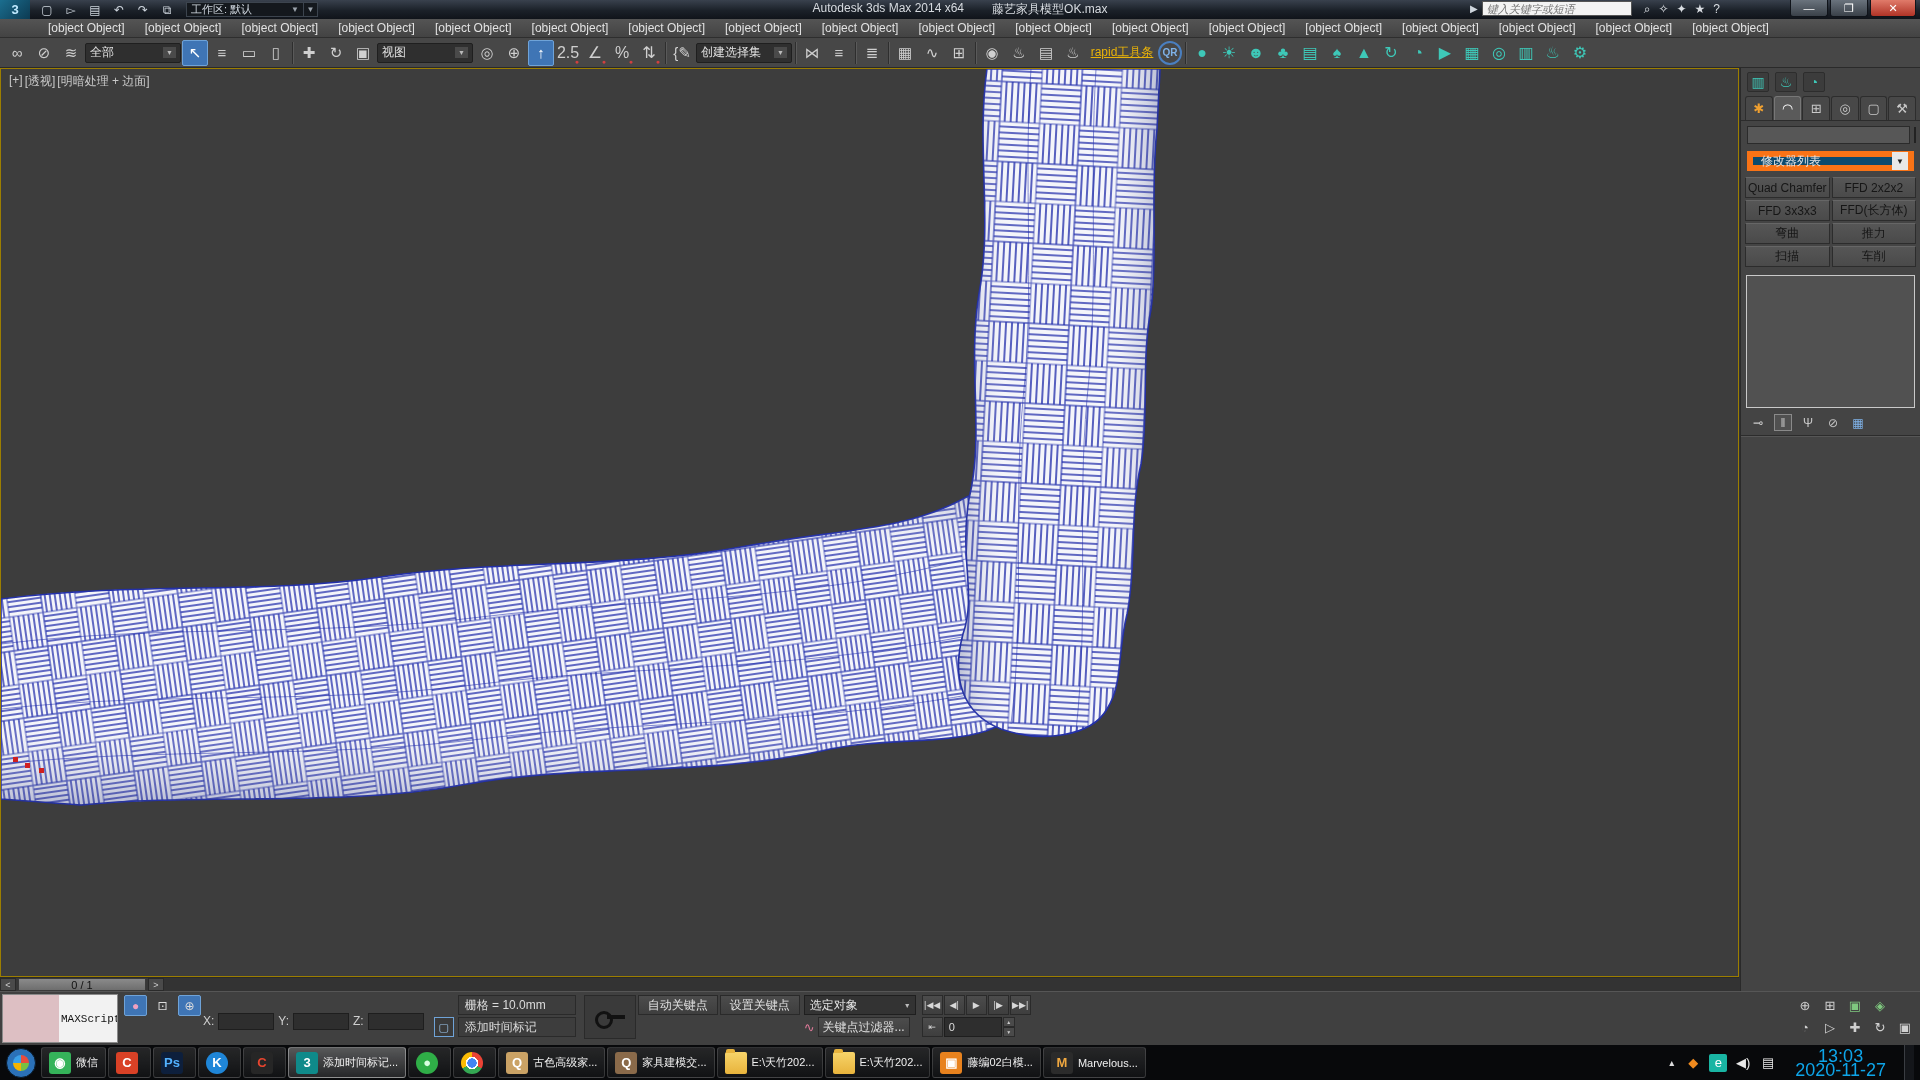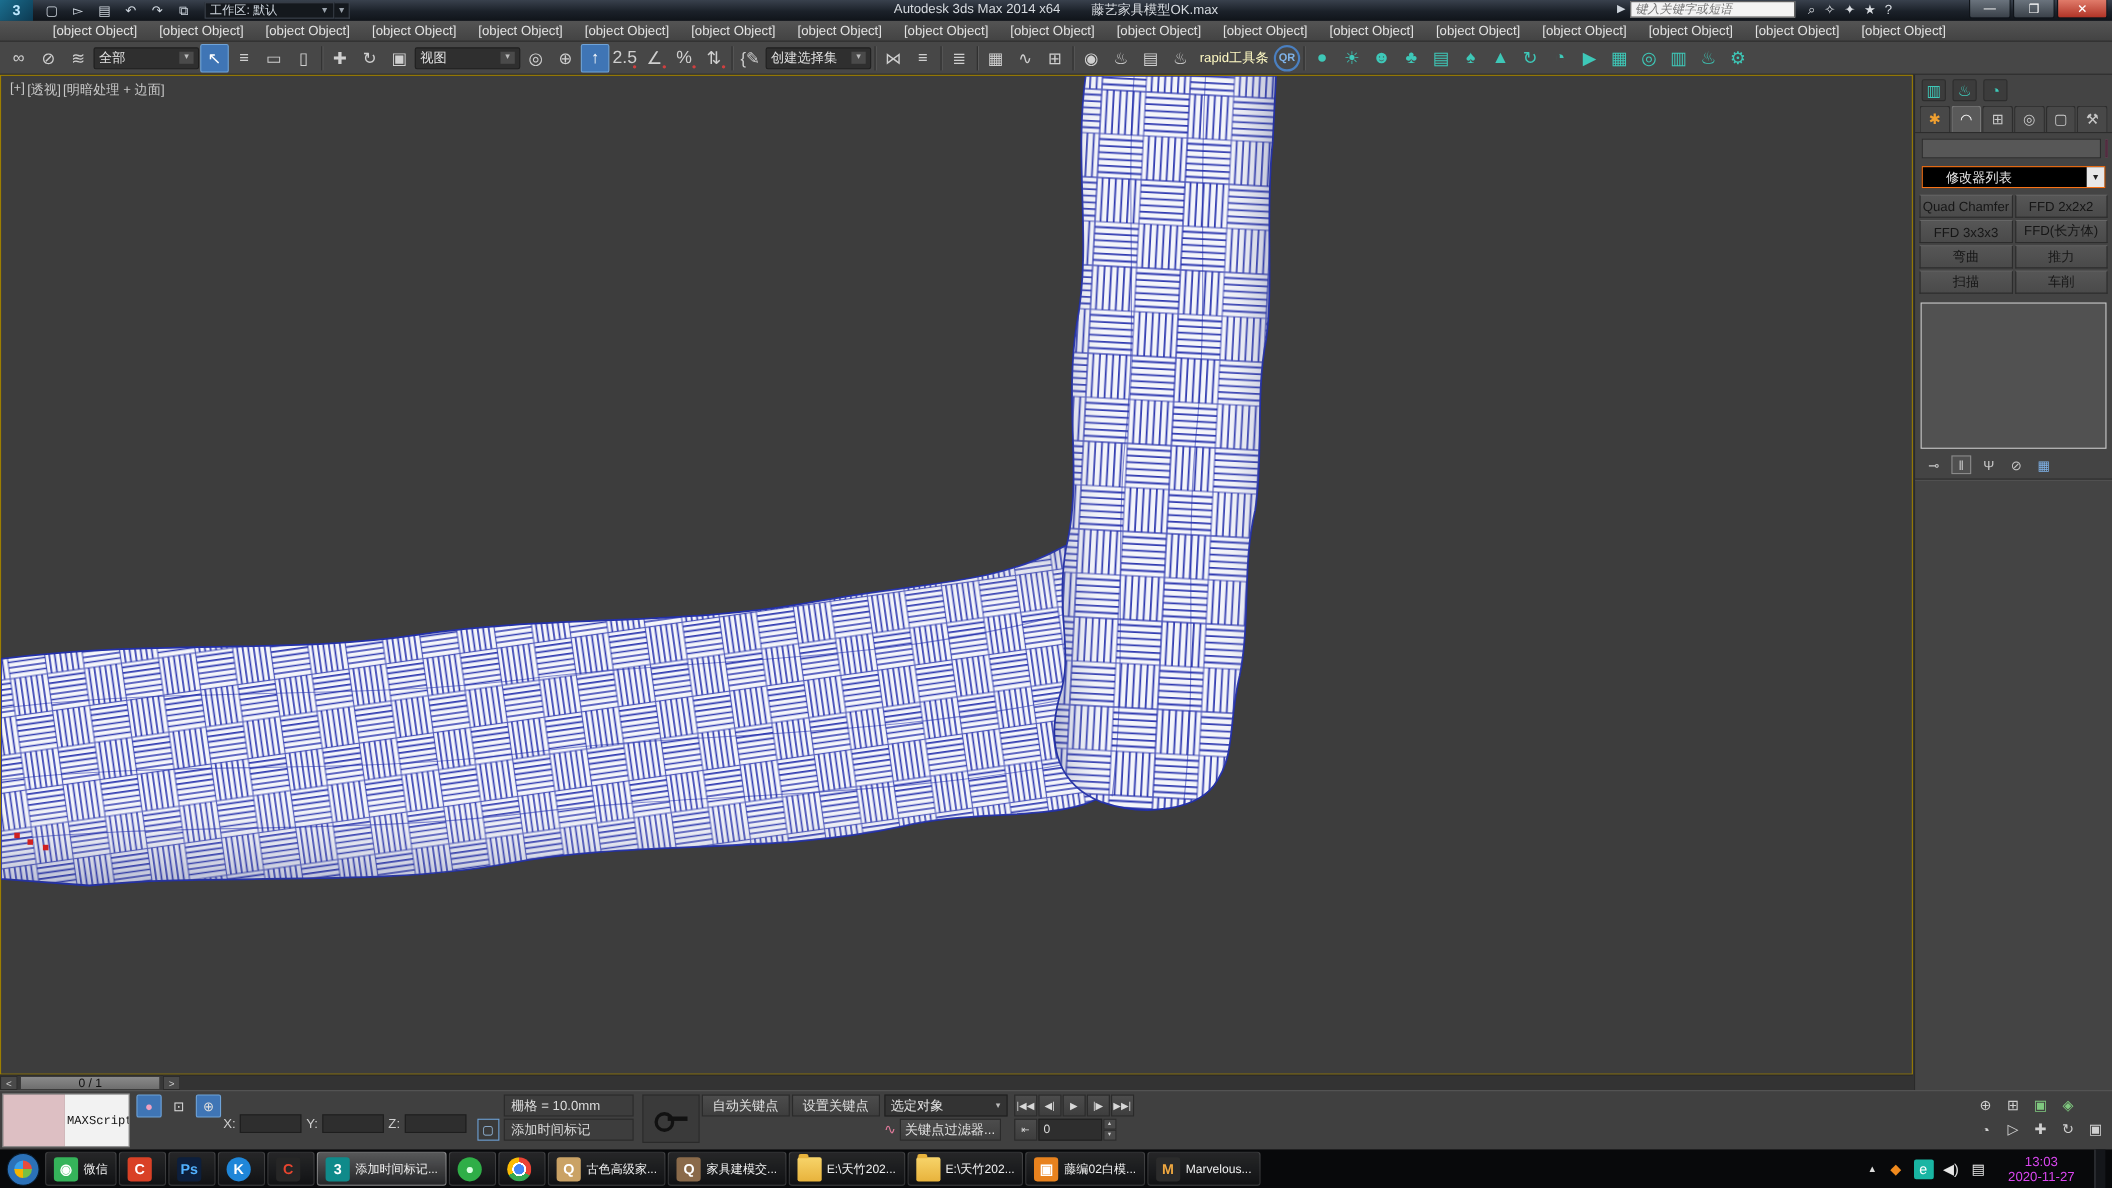--- a/index.html
+++ b/index.html
@@ -44,21 +44,21 @@
     border-bottom:1px solid #2a2a2a; display:flex; align-items:center; padding:0 4px; gap:1px; }
   .tb-item { height:26px; min-width:26px; display:flex; align-items:center; justify-content:center;
     color:#cfcfcf; font-size:15px; border-radius:2px; position:relative; }
   .tb-item[data-t="sep"] { min-width:5px; height:24px; }
   .tb-item[data-t="sep"]::before { content:""; width:1px; height:22px; background:#2e2e2e;
     box-shadow:1px 0 0 #5a5a5a; }
   .tb-item[data-t="dd"] { min-width:96px; height:20px; background:#2f2f2f; border:1px solid #1f1f1f;
     justify-content:flex-start; padding:0 4px; font-size:12px; color:#e0e0e0; }
   .tb-item[data-t="dd"]::after { content:"▼"; font-size:7px; margin-left:auto; color:#bbb;
     background:#4a4a4a; padding:2px 3px; }
-  .tb-item[data-t="label"] { font-size:12px; color:#fef9c3; min-width:70px; }
+  .tb-item[data-t="label"] { font-size:12px; color:#eab308; min-width:70px;text-decoration:underline; }
   .tb-item[data-variant="active"] { background:#3f75b5; color:#fff; border:1px solid #6fa3d8; }
   .tb-item[data-variant="snap"]::after { content:"●"; color:#d04040; font-size:7px; position:absolute;
     right:2px; bottom:1px; }
   .tb-item[data-variant="snap"] { font-size:16px; }
   .tb-item[data-variant="teal"] { color:#3ec8b8; font-size:16px; }
   .tb-item[data-variant="qr"] { color:#7fb2e8; border:2px solid #4a7fc0; border-radius:50%;
     font-size:10px; font-weight:bold; width:24px; height:24px; min-width:24px; }
 
   
   .main { position:absolute; left:0; top:68px; width:1920px; height:923px; }
@@ -77,22 +77,22 @@
   .cp-tabs { display:flex; padding:2px 4px 0; gap:1px; border-bottom:1px solid #2c2c2c; }
   .cp-tab { flex:1; height:24px; display:flex; align-items:center; justify-content:center;
     background:#484848; border:1px solid #2d2d2d; border-bottom:none; color:#c9c9c9; font-size:13px;
     border-radius:3px 3px 0 0; }
   .cp-tab[data-active="true"] { background:#5a5a5a; color:#fff; border-color:#777; }
   .cp-tab[data-variant="create"] { color:#f0a030; }
   .cp-namerow { display:flex; align-items:center; gap:4px; padding:5px 6px; }
   .cp-name-input { flex:1; height:18px; background:#575757; border:1px solid #2b2b2b; color:#eee;
     font-size:12px; padding:0 3px; }
   .cp-swatch { width:16px; height:16px; border:1px solid #222; }
-  .cp-modlist { margin:2px 6px 6px; height:20px; background:#000000; border:1px solid #f97316;
-    display:flex; align-items:center; padding-left:21px; color:#e6e6e6; font-size:12px; }
+  .cp-modlist { margin:2px 6px 6px; height:20px; background:#0c4a6e; border:6px solid #f97316;
+    display:flex; align-items:center; padding-left:8px; color:#e6e6e6; font-size:12px; }
   .cp-modlist .arr { margin-left:auto; width:16px; height:18px; background:#e8e8e8; color:#222;
     font-size:8px; display:flex; align-items:center; justify-content:center; }
   .cp-btns { display:grid; grid-template-columns:1fr 1fr; gap:2px; padding:0 4px; }
   .cp-btn { height:21px; background:linear-gradient(#565656,#4a4a4a); border:1px solid #2c2c2c;
     border-top-color:#666; color:#161616; font-size:12px; display:flex; align-items:center;
     justify-content:center; white-space:nowrap; overflow:hidden; }
   .cp-stack { margin:8px 5px 4px; height:133px; background:#515151; border:1px solid #c9c9c9; }
   .cp-stacktools { display:flex; align-items:center; gap:7px; padding:2px 8px; }
   .cp-stacktool { width:18px; height:17px; display:flex; align-items:center; justify-content:center;
     color:#c6c6c6; font-size:12px; }
@@ -189,21 +189,21 @@
   .tb-app[data-variant="folder"] .tb-app-icon { background:linear-gradient(#f7d46a,#e8b33c);
     border-radius:2px; position:relative; }
   .tb-app[data-variant="folder"] .tb-app-icon::before { content:""; position:absolute; left:1px; top:-3px;
     width:9px; height:4px; background:#e8b33c; border-radius:2px 2px 0 0; }
   .tb-app-label { color:#f0f0f0; font-size:11px; white-space:nowrap; overflow:hidden;
     text-overflow:ellipsis; }
   .tray { margin-left:auto; display:flex; align-items:center; gap:10px; padding-right:6px; }
   .tray-expand { color:#ddd; font-size:10px; }
   .tray-icon { font-size:13px; display:flex; align-items:center; justify-content:center;
     width:18px; height:18px; border-radius:2px; }
-  .tray-clock { text-align:center; color:#d946ef; font-size:12px; line-height:14px; padding:0 8px; }
+  .tray-clock { text-align:center; color:#0ea5e9; font-size:18px; line-height:14px; padding:0 8px; }
   .show-desktop { width:10px; height:35px; background:#14161a; border-left:1px solid #3a3d42; }
 </style>
 </head>
 <body>
 
 <div class="titlebar">
   <div class="logo">3</div>
   <div class="qa">
 
   <span class="qa-btn">▢</span>

